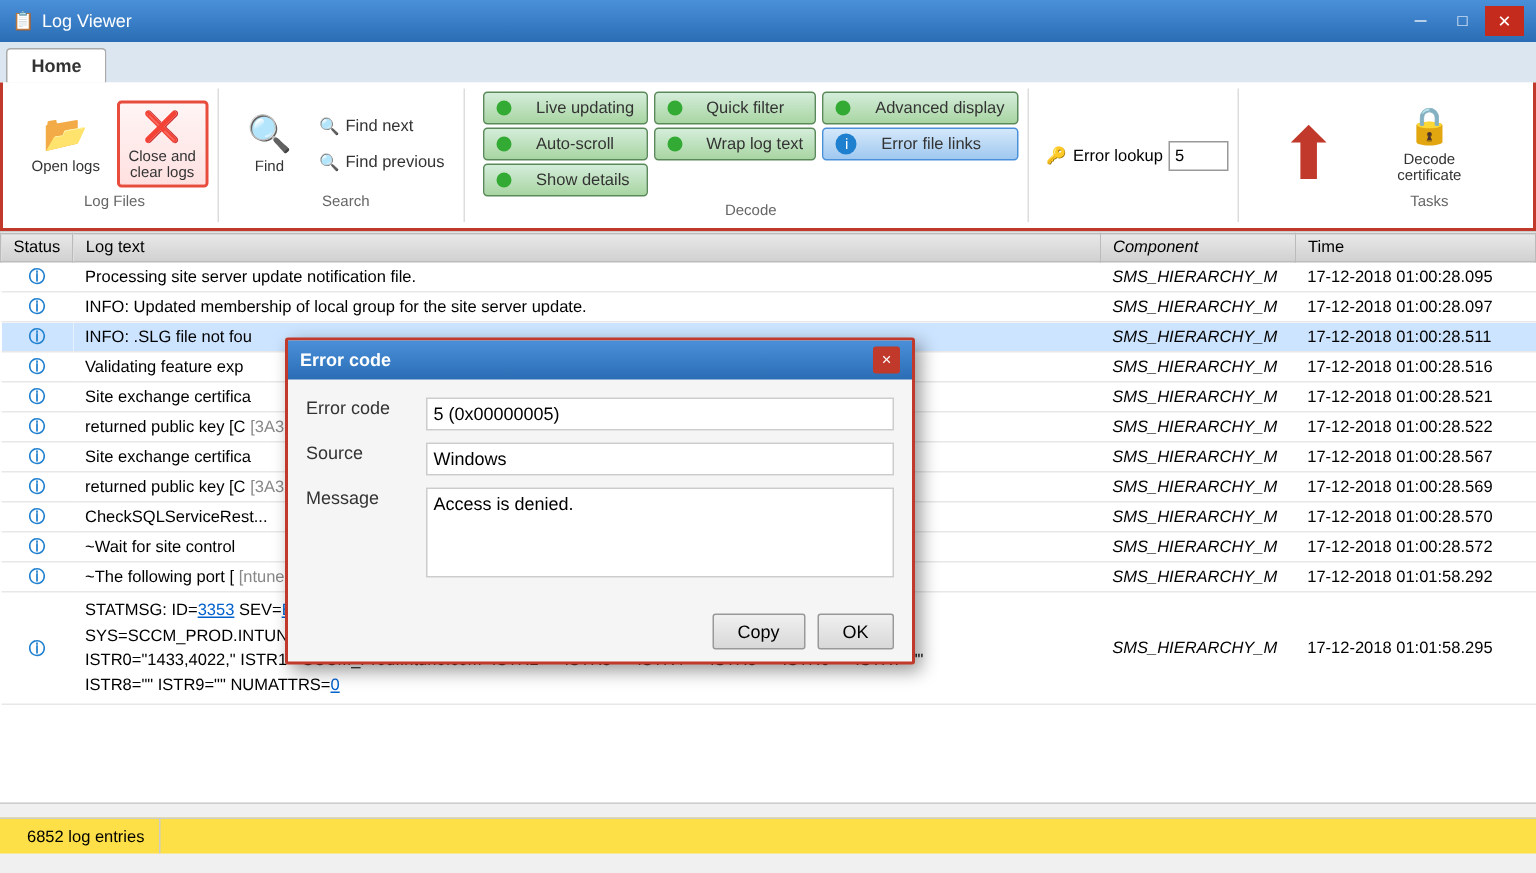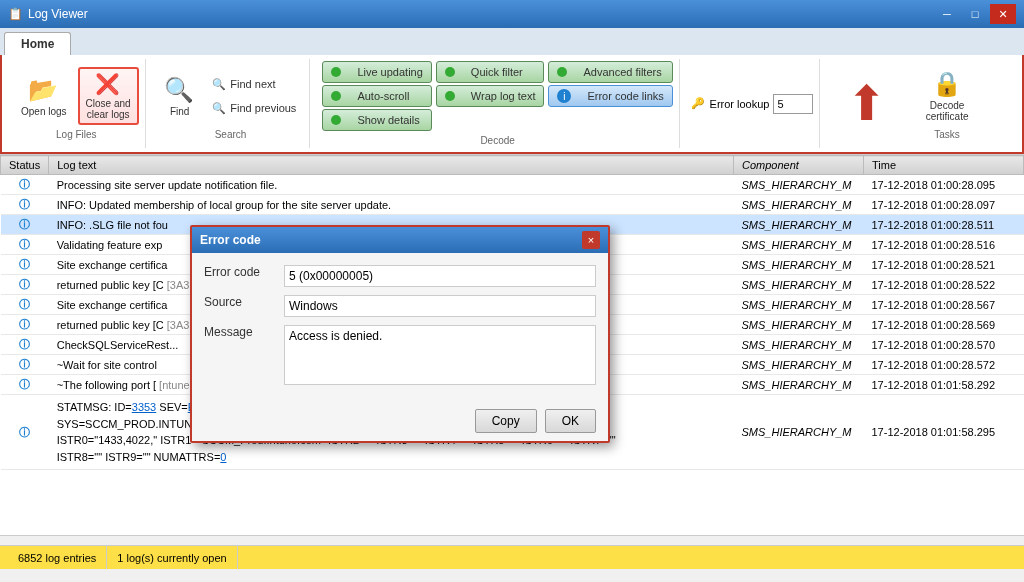--- a/index.html
+++ b/index.html
@@ -371,25 +371,25 @@
             <span>Quick filter</span>
           </button>
           <button class="ribbon-btn-toggle">
             <span class="dot"></span>
             <span>Wrap log text</span>
           </button>
         </div>
         <div class="ribbon-section-buttons">
           <button class="ribbon-btn-toggle">
             <span class="dot"></span>
-            <span>Advanced filters</span>
+            <span>Advanced display</span>
           </button>
           <button class="ribbon-btn-toggle" style="background:linear-gradient(to bottom,#d4e8fa,#a0c8f0);border-color:#4a90d9;">
             <span style="font-size:10px;background:#2080d0;color:white;border-radius:50%;width:14px;height:14px;display:inline-flex;align-items:center;justify-content:center;">i</span>
-            <span>Error code links</span>
+            <span>Error file links</span>
           </button>
         </div>
       </div>
       <span class="ribbon-group-label">Decode</span>
     </div>
 
     <div class="ribbon-group">
       <div class="error-lookup-row">
         <span>🔑</span>
         <span style="font-size:11px;">Error lookup</span>
@@ -504,23 +504,20 @@
       </tbody>
   </table>
 </div>
 
 <div class="scroll-area"></div>
 
 <div class="status-bar">
   <div class="status-item">
     <span>6852 log entries</span>
   </div>
-  <div class="status-item">
-    <span>1 log(s) currently open</span>
-  </div>
 </div>
 
 <div class="modal-overlay">
   <div class="modal-dialog">
     <div class="modal-header">
       <span>Error code</span>
       <button class="modal-close">×</button>
     </div>
     <div class="modal-body">
       <div class="modal-row">

